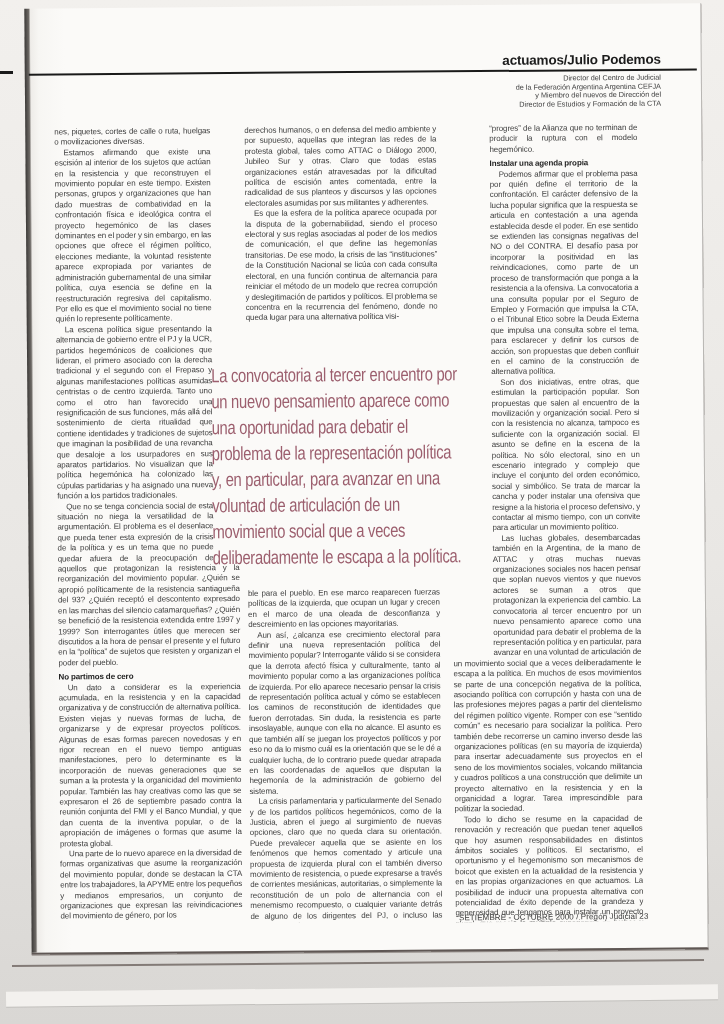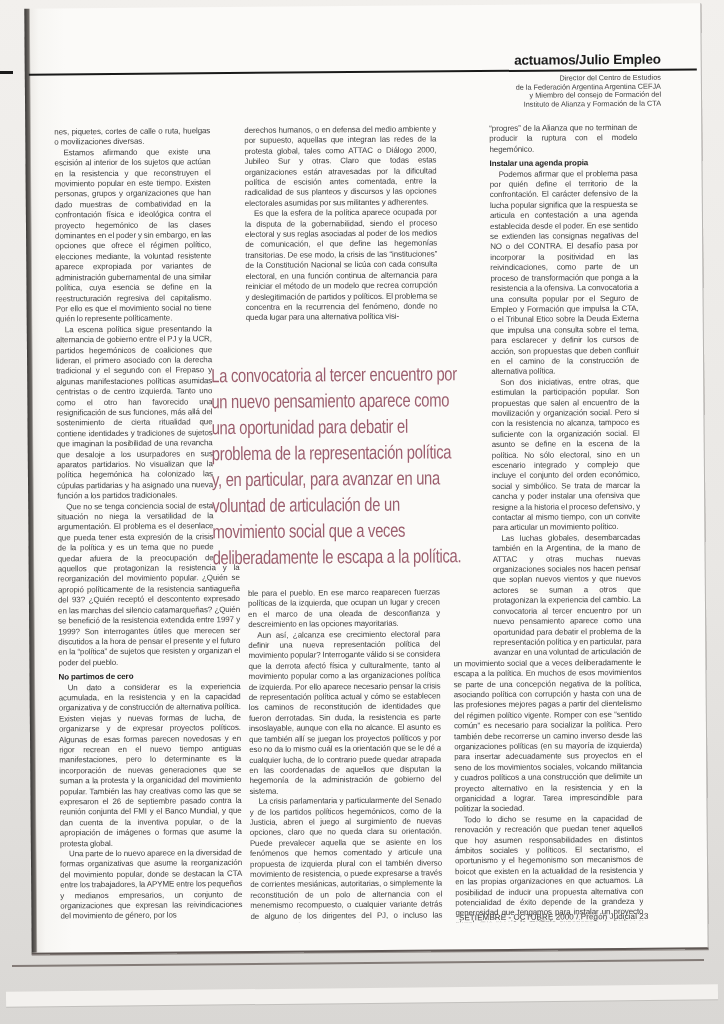--- a/index.html
+++ b/index.html
@@ -47,28 +47,28 @@
 </style>
 </head>
 <body>
 
 <div class="rule-stub"></div>
 
 <div class="page">
   <div class="spine"></div>
 
   <div class="title">
-    <span class="t1">actuamos/</span><span class="t2">Julio Empleo</span>
+    <span class="t1">actuamos/</span><span class="t2">Julio Podemos</span>
   </div>
   <div class="rule"></div>
   <div class="byline">
-    <div>Director del Centro de Estudios</div>
+    <div>Director del Centro de Judicial</div>
     <div>de la Federación Argentina Argentina CEFJA</div>
-    <div>y Miembro del consejo de Formación del</div>
-    <div>Instituto de Alianza y Formación de la CTA</div>
+    <div>y Miembro del nuevos de Dirección del</div>
+    <div>Director de Estudios y Formación de la CTA</div>
   </div>
 
   <div class="col" id="col1">
     <div class="spacer-r"></div>
     <p class="cont">nes, piquetes, cortes de calle o ruta, huelgas o movilizaciones diversas.</p>
     <p>Estamos afirmando que existe una escisión al interior de los sujetos que actúan en la resistencia y que reconstruyen el movimiento popular en este tiempo. Existen personas, grupos y organizaciones que han dado muestras de combatividad en la confrontación física e ideológica contra el proyecto hegemónico de las clases dominantes en el poder y sin embargo, en las opciones que ofrece el régimen político, elecciones mediante, la voluntad resistente aparece expropiada por variantes de administración gubernamental de una similar política, cuya esencia se define en la reestructuración regresiva del capitalismo. Por ello es que el movimiento social no tiene quién lo represente políticamente.</p>
     <p>La escena política sigue presentando la alternancia de gobierno entre el PJ y la UCR, partidos hegemónicos de coaliciones que lideran, el primero asociado con la derecha tradicional y el segundo con el Frepaso y algunas manifestaciones políticas asumidas centristas o de centro izquierda. Tanto uno como el otro han favorecido una resignificación de sus funciones, más allá del sostenimiento de cierta ritualidad que contiene identidades y tradiciones de sujetos que imaginan la posibilidad de una revancha que desaloje a los usurpadores en sus aparatos partidarios. No visualizan que la política hegemónica ha colonizado las cúpulas partidarias y ha asignado una nueva función a los partidos tradicionales.</p>
     <p>Que no se tenga conciencia social de esta situación no niega la versatilidad de la argumentación. El problema es el desenlace que pueda tener esta expresión de la crisis de la política y es un tema que no puede quedar afuera de la preocupación de aquellos que protagonizan la resistencia y la reorganización del movimiento popular. ¿Quién se apropió políticamente de la resistencia santiagueña del 93? ¿Quién receptó el descontento expresado en las marchas del silencio catamarqueñas? ¿Quién se benefició de la resistencia extendida entre 1997 y 1999? Son interrogantes útiles que merecen ser discutidos a la hora de pensar el presente y el futuro en la “política” de sujetos que resisten y organizan el poder del pueblo.</p>
     <h4>No partimos de cero</h4>
     <p>Un dato a considerar es la experiencia acumulada, en la resistencia y en la capacidad organizativa y de construcción de alternativa política. Existen viejas y nuevas formas de lucha, de organizarse y de expresar proyectos políticos. Algunas de esas formas parecen novedosas y en rigor recrean en el nuevo tiempo antiguas manifestaciones, pero lo determinante es la incorporación de nuevas generaciones que se suman a la protesta y la organicidad del movimiento popular. También las hay creativas como las que se expresaron el 26 de septiembre pasado contra la reunión conjunta del FMI y el Banco Mundial, y que dan cuenta de la inventiva popular, o de la apropiación de imágenes o formas que asume la protesta global.</p>

